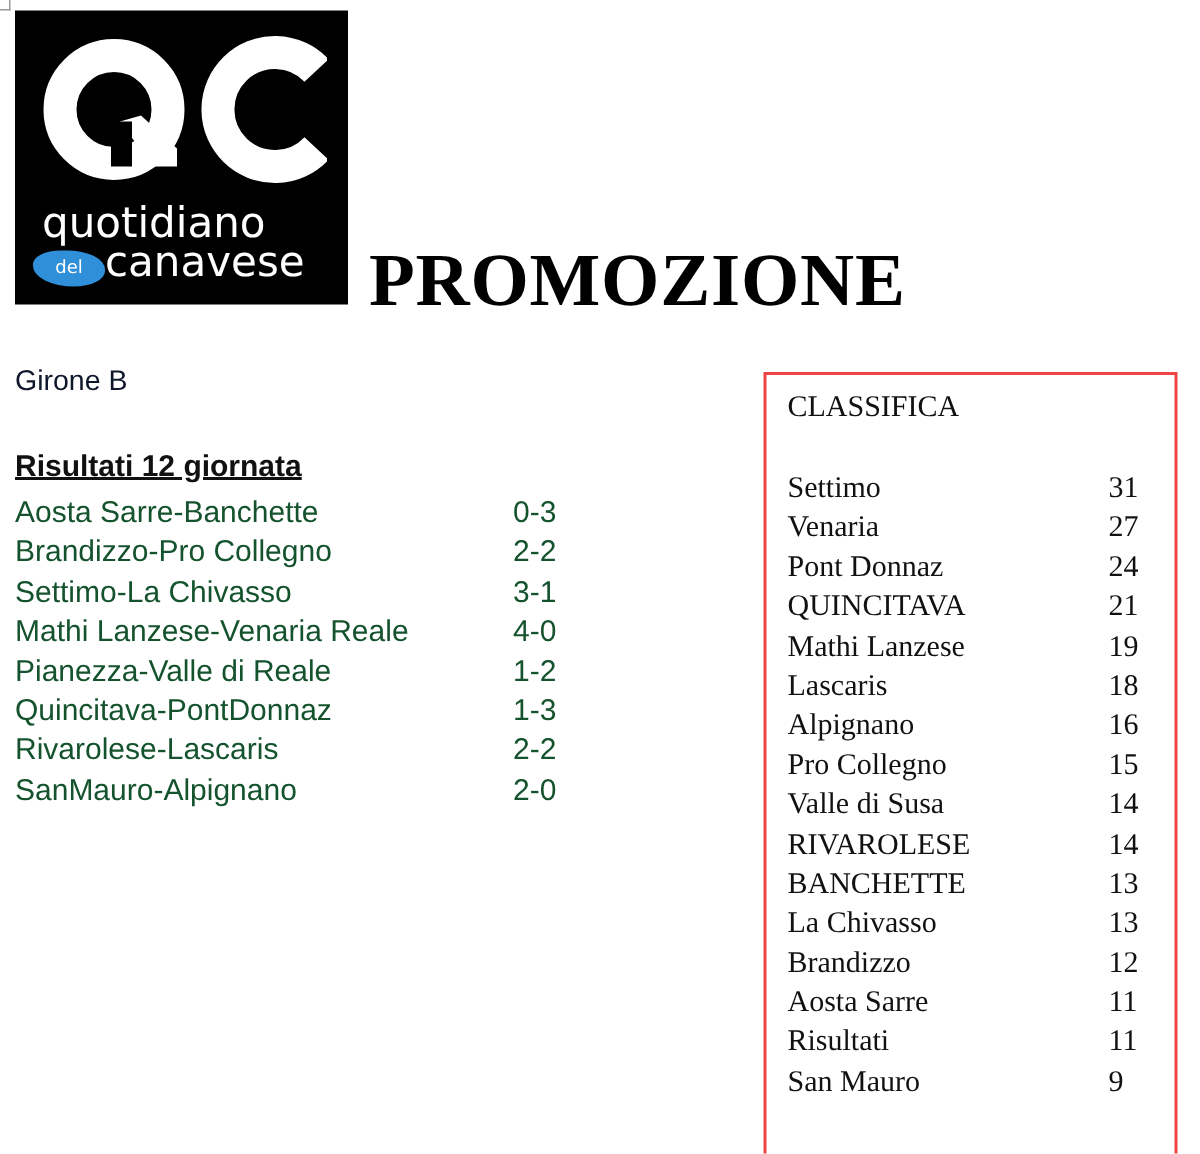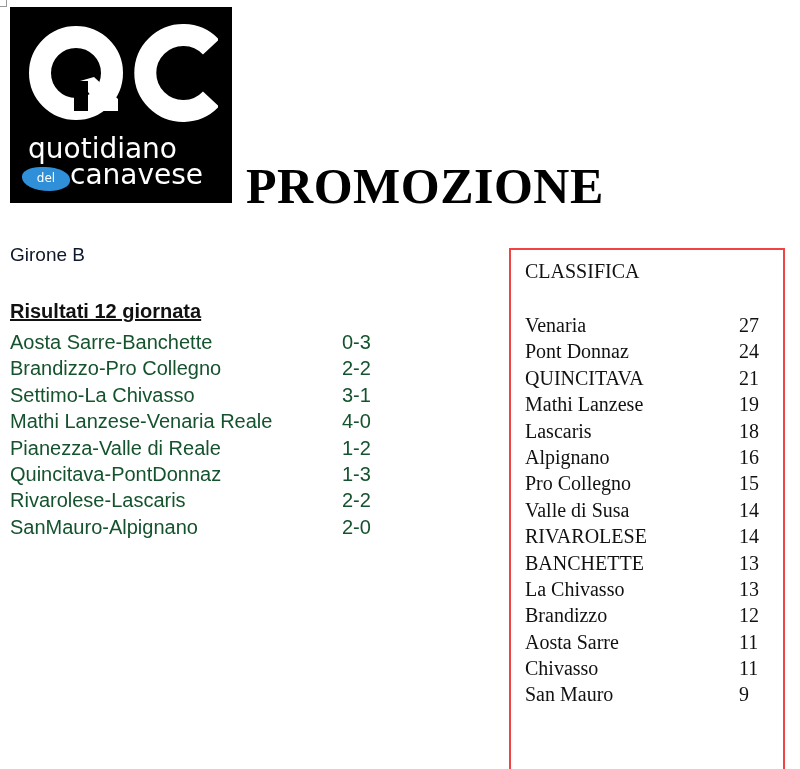--- a/index.html
+++ b/index.html
@@ -132,20 +132,24 @@
   <div class="result-row">
       <span>SanMauro-Alpignano</span>
       <span class="score">2-0</span>
     </div>
 </div>
 
 <div class="standings">
   <div class="standings-title">CLASSIFICA</div>
   <div class="standings-list">
     <div class="standing-row">
+        <span>Settimo</span>
+        <span class="pts">31</span>
+      </div>
+    <div class="standing-row">
         <span>Venaria</span>
         <span class="pts">27</span>
       </div>
     <div class="standing-row">
         <span>Pont Donnaz</span>
         <span class="pts">24</span>
       </div>
     <div class="standing-row">
         <span>QUINCITAVA</span>
         <span class="pts">21</span>
@@ -184,21 +188,21 @@
       </div>
     <div class="standing-row">
         <span>Brandizzo</span>
         <span class="pts">12</span>
       </div>
     <div class="standing-row">
         <span>Aosta Sarre</span>
         <span class="pts">11</span>
       </div>
     <div class="standing-row">
-        <span>Chivasso</span>
+        <span>Risultati</span>
         <span class="pts">11</span>
       </div>
     <div class="standing-row">
         <span>San Mauro</span>
         <span class="pts">9</span>
       </div>
   </div>
 </div>
 
 </body></html>

